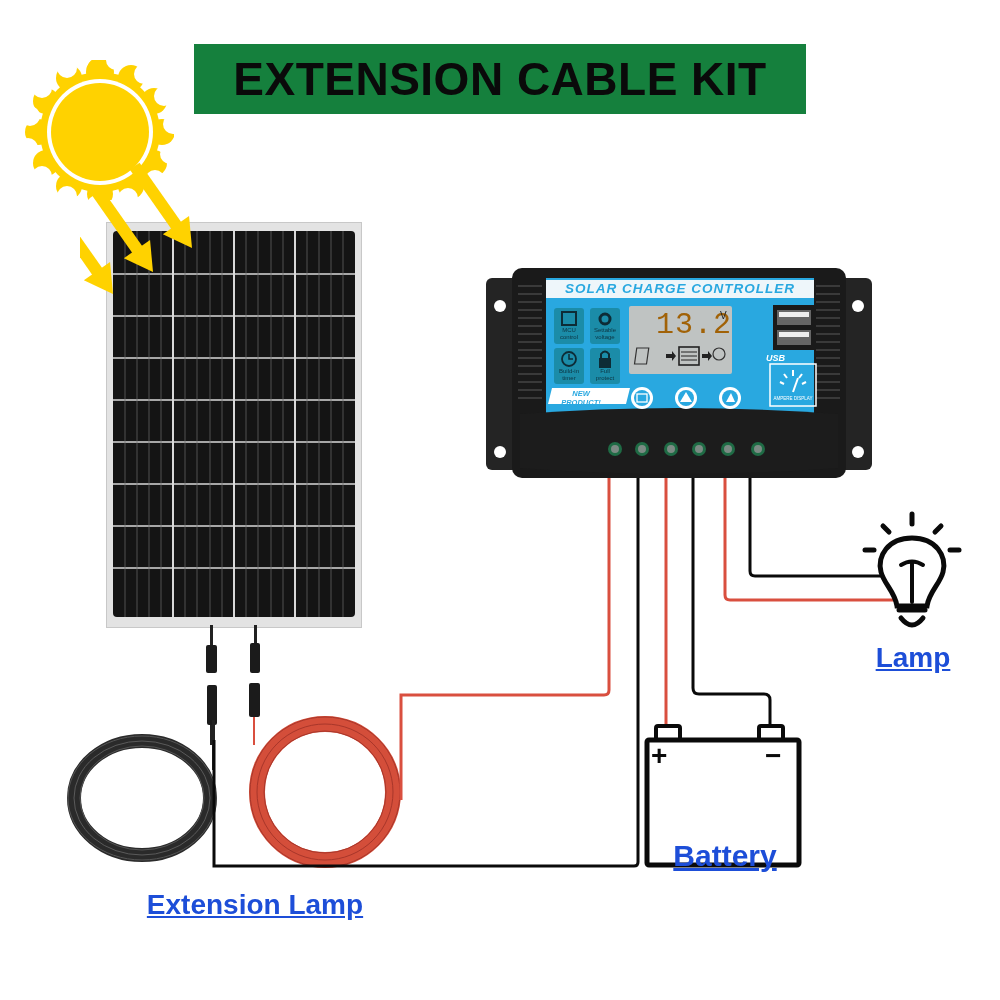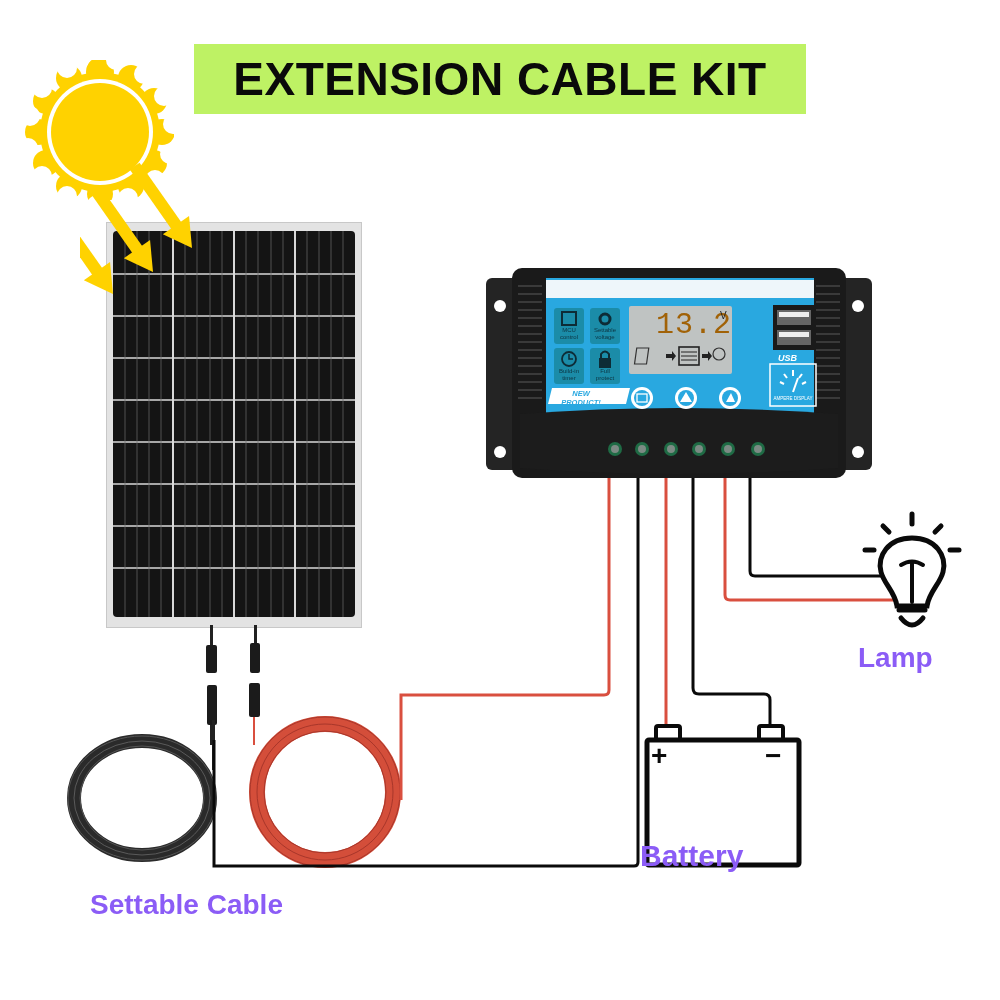--- a/index.html
+++ b/index.html
@@ -1,20 +1,20 @@
 <!DOCTYPE html>
 <html><head>
 <meta charset="utf-8">
 <style>
   html, body { margin:0; padding:0; background:#ffffff; }
   body { width:1000px; height:1000px; position:relative; overflow:hidden; font-family:"Liberation Sans", sans-serif; }
   .abs { position:absolute; }
-  .title-banner { left:194px; top:44px; width:612px; height:70px; background:#bef264; display:flex; align-items:center; justify-content:center; }
+  .title-banner { left:194px; top:44px; width:612px; height:70px; background:#15803d; display:flex; align-items:center; justify-content:center; }
   .title-banner span { font-family:"Liberation Sans", sans-serif; font-weight:bold; font-size:46px; color:#0a0a0a; letter-spacing:0.5px; }
-  .label { font-family:"Liberation Sans", sans-serif; font-weight:bold; color:#8b5cf6; text-align:left; }
+  .label { font-family:"Liberation Sans", sans-serif; font-weight:bold; color:#1d4ed8; text-align:center;text-decoration:underline; }
   .ctrl-title { font-family:"Liberation Sans", sans-serif; font-style:italic; font-weight:bold; color:#29A8E0; font-size:13.5px; letter-spacing:1px; }
   .feat-box { background:#1b8ca8; border-radius:3px; color:#0d3542; font-size:6px; text-align:center; line-height:7px; font-family:"Liberation Sans", sans-serif; }
   .lcd-digits { font-family:Liberation Mono, monospace; font-size:30px; color:#a16207; letter-spacing:1px; }
 </style>
 </head>
 <body>
 
 <div class="abs title-banner">
   <span>EXTENSION CABLE KIT</span>
 </div>
@@ -274,20 +274,21 @@
     <rect x="193" y="79" width="20" height="18" fill="none" stroke="#222" stroke-width="1.6"></rect>
     <g stroke="#222">
         <line x1="195" y1="84" x2="211" y2="84"></line>
         <line x1="195" y1="88" x2="211" y2="88"></line>
         <line x1="195" y1="92" x2="211" y2="92"></line>
       </g>
     <polygon points="216,86 222,86 222,83 226,88 222,93 222,90 216,90" fill="#222"></polygon>
     <circle cx="233" cy="86" r="6" fill="none" stroke="#333" stroke-width="1.2"></circle>
   </svg>
 
+  <div class="abs ctrl-title" style="left:60px;top:12px;width:268px;height:18px;line-height:18px;text-align:center;">SOLAR CHARGE CONTROLLER</div>
   <div class="abs lcd-digits" style="left:170px;top:40px;">13.2</div>
   <div class="abs" style="left:234px;top:42px;font-size:10px;color:#222;">V</div>
 
   <div class="abs feat-box" style="left:68px;top:59px;width:30px;background:none;">
     <div>MCU</div>
       <div>control</div>
   </div>
   <div class="abs feat-box" style="left:104px;top:59px;width:30px;background:none;">
     <div>Settable</div>
       <div>voltage</div>
@@ -295,21 +296,21 @@
   <div class="abs feat-box" style="left:68px;top:100px;width:30px;background:none;">
     <div>Build-in</div>
       <div>timer</div>
   </div>
   <div class="abs feat-box" style="left:104px;top:100px;width:30px;background:none;">
     <div>Full</div>
       <div>protect</div>
   </div>
 
   <div class="abs" style="left:66px;top:121px;width:58px;font-size:7.5px;font-style:italic;font-weight:bold;color:#29A8E0;text-align:center;">NEW PRODUCT!</div>
-  <div class="abs" style="left:292px;top:85px;font-size:9px;font-style:italic;font-weight:bold;color:#fff;">USB</div>
+  <div class="abs" style="left:280px;top:85px;font-size:9px;font-style:italic;font-weight:bold;color:#fff;">USB</div>
   <div class="abs" style="left:284px;top:128px;width:46px;font-size:4.5px;color:#fff;text-align:center;">AMPERE DISPLAY</div>
 
   <div class="abs" style="left:145px;top:119px;width:22px;height:22px;border-radius:50%;"></div>
   <div class="abs" style="left:189px;top:119px;width:22px;height:22px;border-radius:50%;"></div>
   <div class="abs" style="left:233px;top:119px;width:22px;height:22px;border-radius:50%;"></div>
 </div>
 
 <svg class="abs" style="left:855px;top:510px;" width="115" height="130" viewBox="0 0 115 130">
   <g stroke="#0a0a0a" stroke-width="5" stroke-linecap="round" fill="none">
     <line x1="57" y1="4" x2="57" y2="14"></line>
@@ -329,14 +330,14 @@
 <svg class="abs" style="left:640px;top:722px;" width="170" height="150" viewBox="0 0 170 150">
   <rect x="16" y="4" width="24" height="14" rx="2" fill="none" stroke="#0a0a0a" stroke-width="4"></rect>
   <rect x="119" y="4" width="24" height="14" rx="2" fill="none" stroke="#0a0a0a" stroke-width="4"></rect>
   <rect x="7" y="18" width="152" height="125" rx="2" fill="none" stroke="#0a0a0a" stroke-width="5"></rect>
 </svg>
 <div class="abs" style="left:651px;top:740px;font-size:28px;font-weight:bold;color:#0a0a0a;">+</div>
 <div class="abs" style="left:765px;top:740px;font-size:28px;font-weight:bold;color:#0a0a0a;">−</div>
 <div class="abs label" style="left:640px;top:839px;width:170px;font-size:30px;">Battery</div>
 
 <div class="abs label" style="left:90px;top:888px;width:330px;font-size:28px;line-height:33px;">
-  <div>Settable Cable</div>
+  <div>Extension Lamp</div>
 </div>
 
 </body></html>

